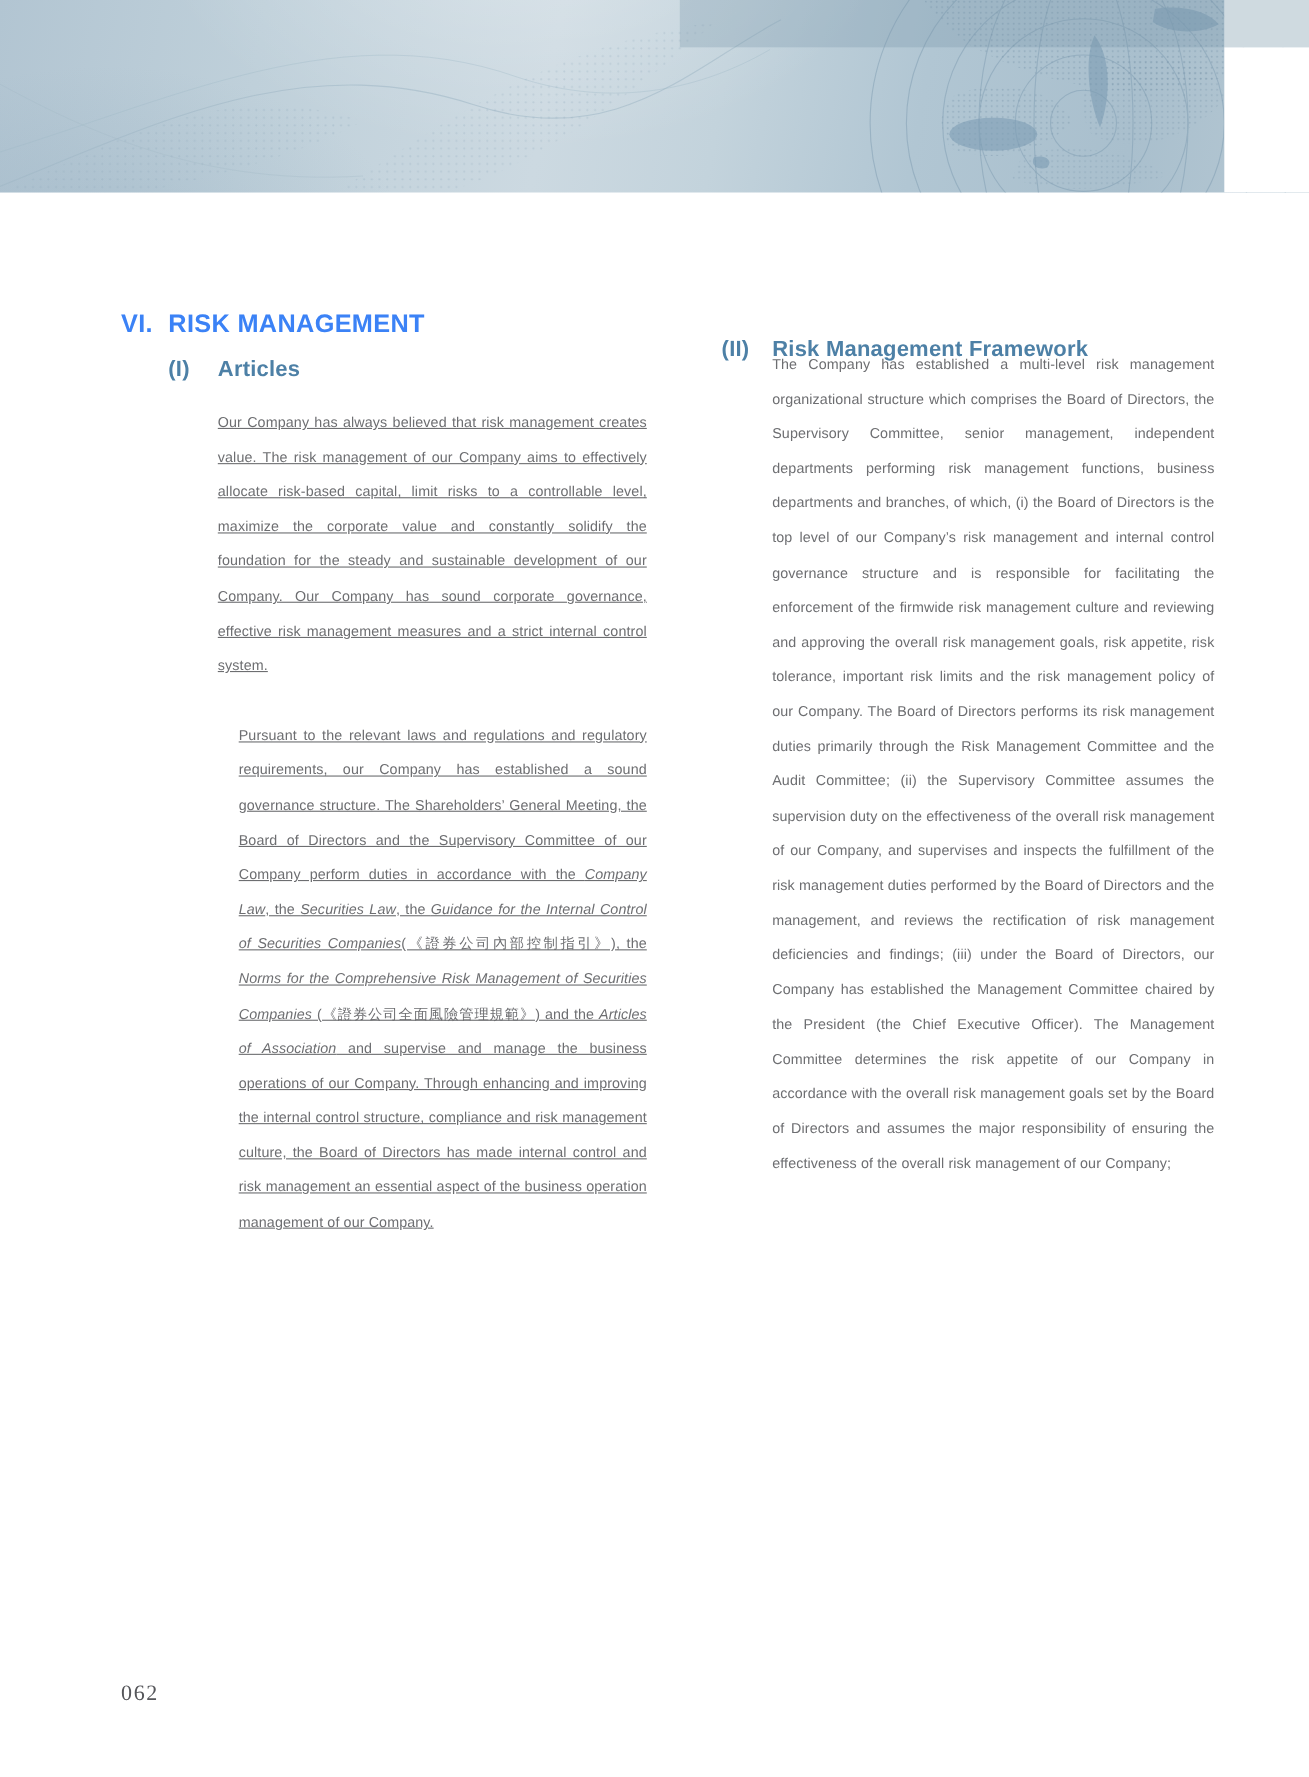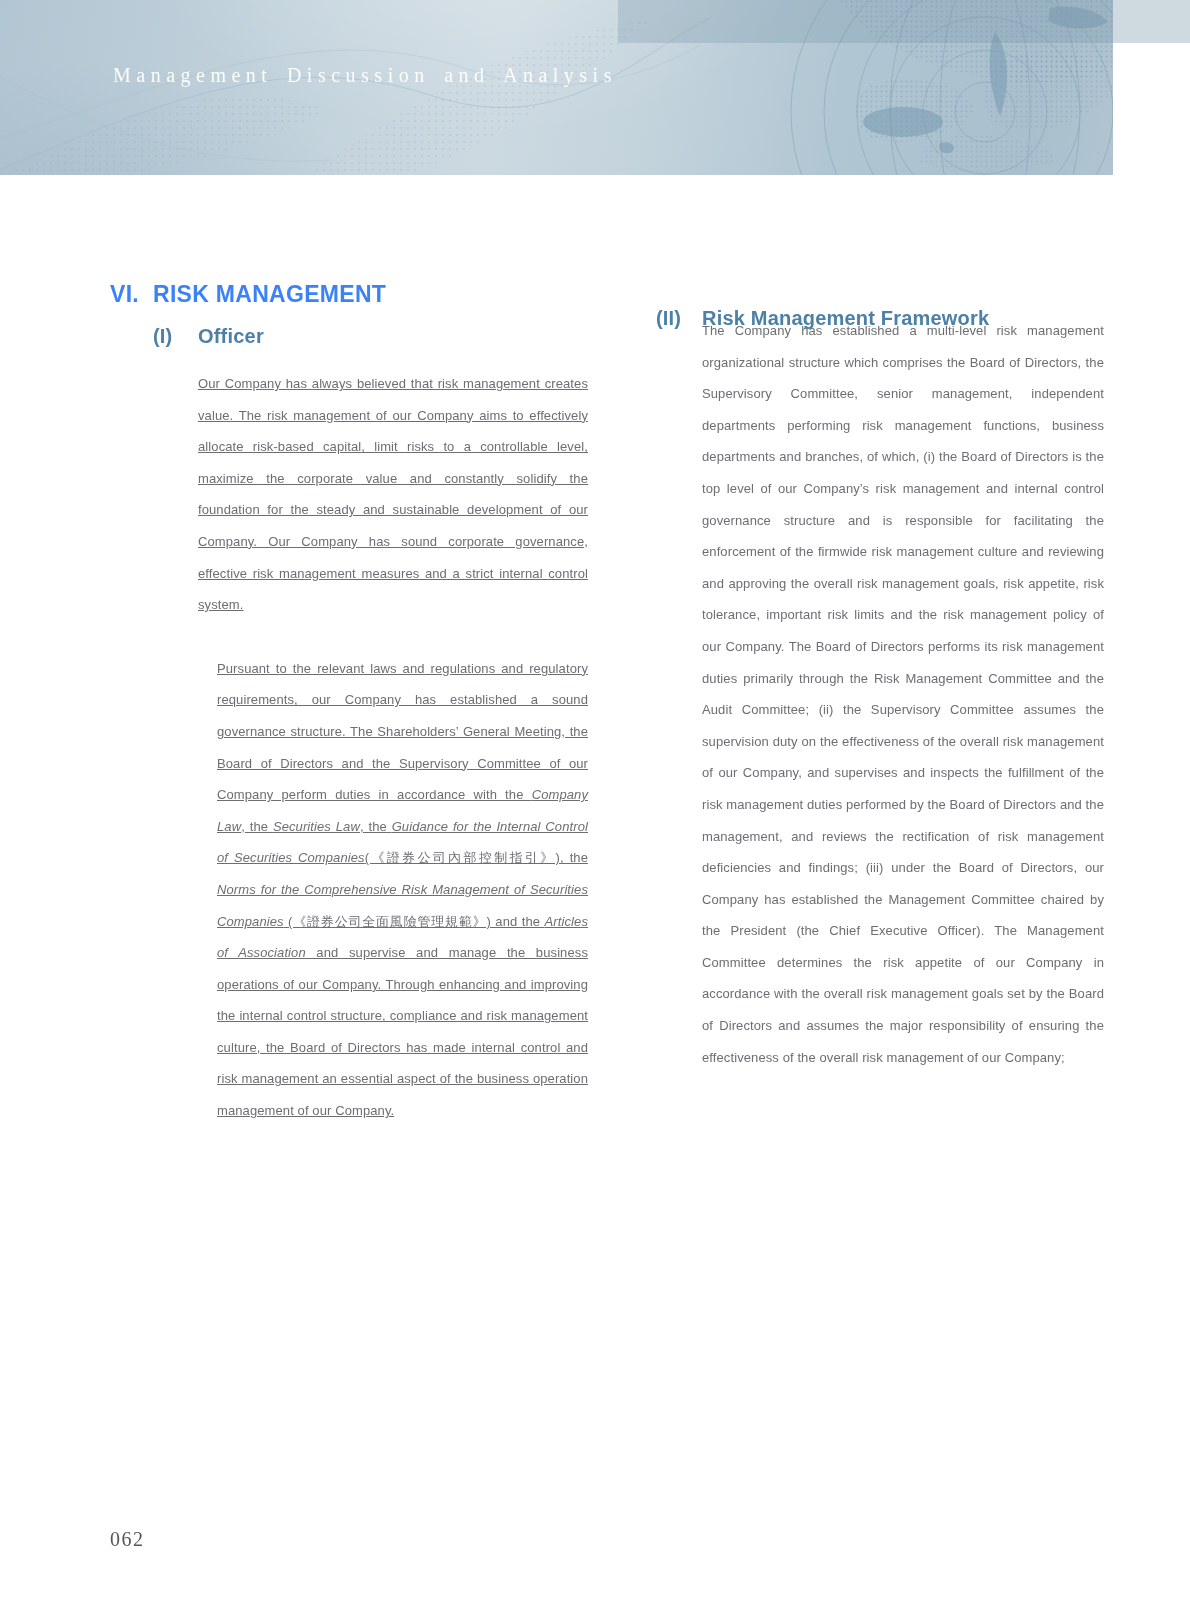--- a/index.html
+++ b/index.html
@@ -127,29 +127,28 @@
         <ellipse cx="903" cy="122" rx="40" ry="15"></ellipse>
         <path d="M940,143 C950,140 958,146 952,152 C944,156 936,150 940,143 Z"></path>
         <path d="M1050,8 C1075,4 1098,10 1108,22 C1090,32 1062,30 1048,20 Z"></path>
       </g>
     </svg>
 
     <div class="hdr-dark"></div>
     <div class="hdr-corner"></div>
     <div class="hdr-white"></div>
 
-    <div class="hdr-title">Management Discussion and Analysis</div>
   </div>
 
   <div class="sec-heading">
     <span class="num">VI.</span><span>RISK MANAGEMENT</span>
   </div>
 
   <div class="sub-heading sub-left">
-    <span class="num">(I)</span><span>Officer</span>
+    <span class="num">(I)</span><span>Articles</span>
   </div>
 
   <div class="sub-heading sub-right">
     <span class="num">(II)</span><span>Risk Management Framework</span>
   </div>
 
   <div class="body-col col-left">
     <p><span>Our Company has always believed that risk management creates value. The risk management of our Company aims to effectively allocate risk-based capital, limit risks to a controllable level, maximize the corporate value and constantly solidify the foundation for the steady and sustainable development of our Company. Our Company has sound corporate governance, effective risk management measures and a strict internal control system.</span></p>
     <p><span>Pursuant to the relevant laws and regulations and regulatory requirements, our Company has established a sound governance structure. The Shareholders’ General Meeting, the Board of Directors and the Supervisory Committee of our Company perform duties in accordance with the </span><i>Company Law</i><span>, the </span><i>Securities Law</i><span>, the </span><i>Guidance for the Internal Control of Securities Companies</i><span>(《證券公司內部控制指引》), the </span><i>Norms for the Comprehensive Risk Management of Securities Companies</i><span> (《證券公司全面風險管理規範》) and the </span><i>Articles of Association</i><span> and supervise and manage the business operations of our Company. Through enhancing and improving the internal control structure, compliance and risk management culture, the Board of Directors has made internal control and risk management an essential aspect of the business operation management of our Company.</span></p>
   </div>

